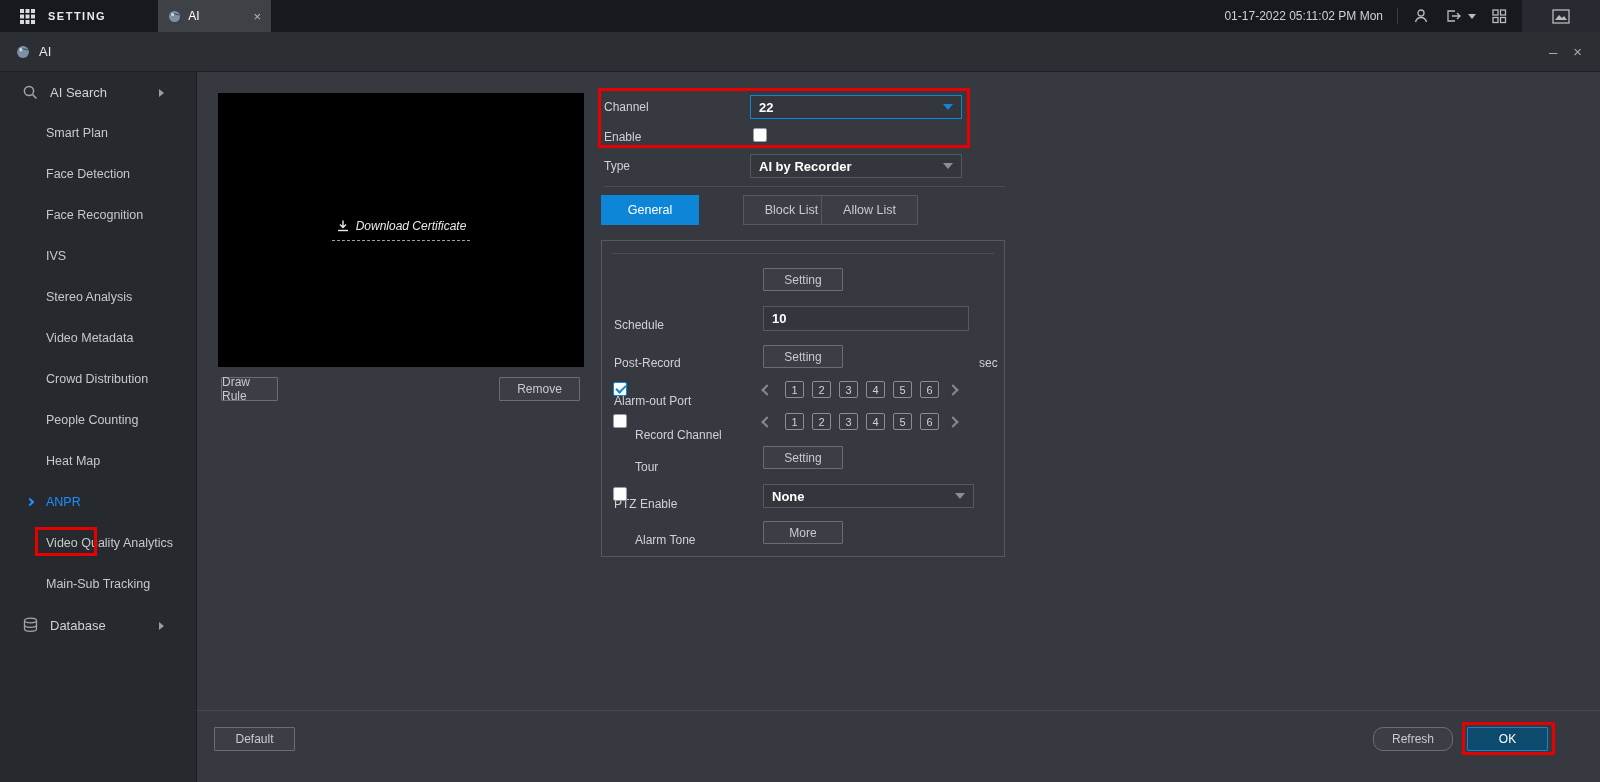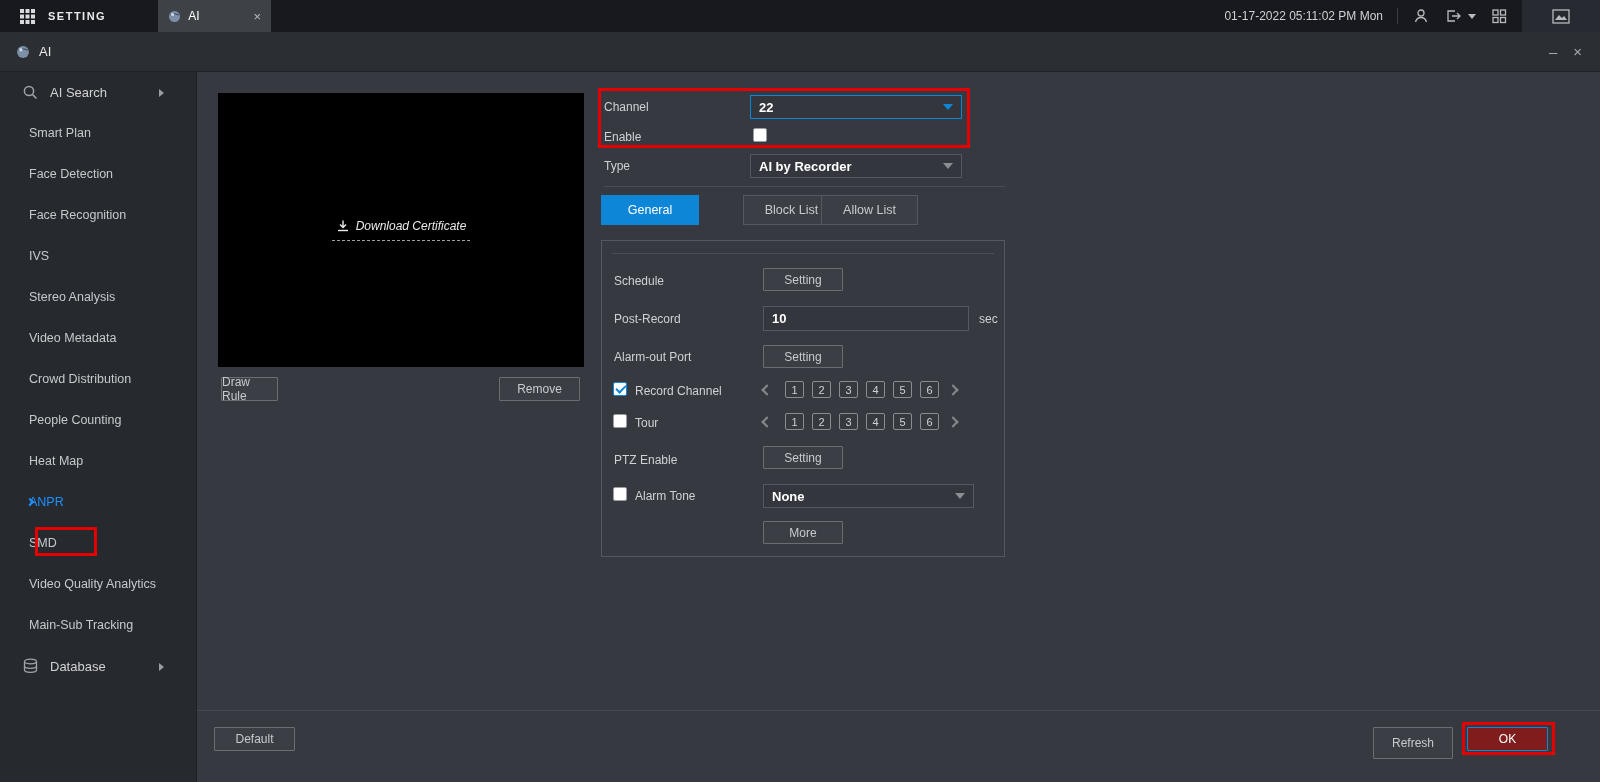--- a/index.html
+++ b/index.html
@@ -43,41 +43,41 @@
   .side-group { height:41px; display:flex; align-items:center; padding-left:22px;
     color:#d0d2d5; font-size:13px; cursor:pointer; }
   .side-group.active { background:#33363c; color:#fff; }
   .side-group .g-icon { width:17px; height:17px; margin-right:11px; flex:0 0 auto; }
   .tri-right { width:0; height:0; border-left:5px solid #9a9da2;
     border-top:4px solid transparent; border-bottom:4px solid transparent;
     margin-left:auto; margin-right:32px; }
   .tri-down { width:0; height:0; border-top:5px solid #c8cbce;
     border-left:4px solid transparent; border-right:4px solid transparent;
     margin-left:auto; margin-right:31px; }
-  .side-item { position:relative; height:41px; line-height:41px; padding-left:29px;
+  .side-item { position:relative; height:41px; line-height:41px; padding-left:46px;
     color:#c6c9cc; font-size:12.5px; cursor:pointer; white-space:nowrap; }
   .side-item.current { color:#1e8fff; }
   .anpr-chev { position:absolute; left:27px; top:17px; width:6px; height:6px;
     border-left:2px solid #1e8fff; border-bottom:2px solid #1e8fff;
     transform:rotate(-135deg); }
 
   
   .main { position:absolute; left:197px; top:72px; width:1403px; height:710px;
     background:#36393f; }
 
   .preview { position:absolute; left:21px; top:21px; width:366px; height:274px;
     background:#000; display:flex; align-items:center; justify-content:center; }
   .dl-cert { display:flex; align-items:center; gap:6px; padding:0 4px 7px 4px;
     border-bottom:1px dashed #9aa0a6; cursor:pointer;font-style:italic; }
   .dl-cert span { color:#e8eaec; font-size:12px; }
 
   .btn { display:flex; align-items:center; justify-content:center;
     background:#3b3e44; border:1px solid #6a6e73; color:#c8cbce; font-size:12px;
     cursor:pointer; border-radius:1px; }
-  .btn.primary { background:#7f1d1d; border-color:#0e86d8; color:#fff; }
+  .btn.primary { background:#0c4a6e; border-color:#0e86d8; color:#fff; }
 
   .btn-drawrule { position:absolute; left:24px; top:305px; width:57px; height:24px; }
   .btn-remove  { position:absolute; left:302px; top:305px; width:81px; height:24px; }
 
   .f-label { position:absolute; color:#cfd2d5; font-size:12px; }
   .dropdown { position:absolute; background:#33363c; border:1px solid #55585e;
     display:flex; align-items:center; padding-left:8px; cursor:pointer; }
   .dropdown .val { color:#fff; font-size:13px; font-weight:bold; }
   .dd-arrow { margin-left:auto; margin-right:8px; width:0; height:0;
     border-left:5px solid transparent; border-right:5px solid transparent;
@@ -94,37 +94,37 @@
 
   .divider { position:absolute; height:1px; background:#4a4d53; }
 
   .tab-btn { position:absolute; top:123px; height:30px; display:flex; align-items:center;
     justify-content:center; font-size:12.5px; cursor:pointer;
     background:#3b3e44; border:1px solid #55585e; color:#c8cbce; }
   .tab-btn.active { background:#0e86d8; border-color:#0e86d8; color:#fff; }
 
   .panel { position:absolute; left:404px; top:168px; width:404px; height:317px;
     border:1px solid #55585e; }
-  .p-label { position:absolute; color:#cfd2d5; font-size:12px; }
+  .p-label { position:absolute; color:#cfd2d5; font-size:12px;margin-top:44px; }
   .p-input { position:absolute; background:#33363c; border:1px solid #55585e;
     color:#fff; font-size:13px; font-weight:bold; padding-left:8px;
     font-family:"Liberation Sans", sans-serif; }
 
   .pg-chev { position:absolute; width:8px; height:8px; border-left:2px solid #86898e;
     border-bottom:2px solid #86898e; cursor:pointer; }
   .pg-chev.left  { transform:rotate(45deg); }
   .pg-chev.right { transform:rotate(-135deg); }
   .num-box { position:absolute; width:19px; height:17px; border:1px solid #8a8d92;
     border-radius:2px; color:#cfd2d5; font-size:11px; display:flex; align-items:center;
     justify-content:center; cursor:pointer; }
 
   .footer-line { position:absolute; left:0; top:638px; width:1403px; height:1px;
     background:#45484e; }
   .btn-default { position:absolute; left:17px; top:655px; width:81px; height:24px; }
-  .btn-refresh { position:absolute; left:1176px; top:655px; width:80px; height:32px; }
+  .btn-refresh { position:absolute; left:1176px; top:655px; width:80px; height:24px;border-radius:10px; }
   .btn-ok { position:absolute; left:1270px; top:655px; width:81px; height:24px; }
 
   
   .annot { position:absolute; border:3px solid #e60000; pointer-events:none; }
   .annot-channel { left:598px; top:88px;  width:372px; height:60px; }
   .annot-anpr    { left:35px;  top:527px; width:62px;  height:29px; }
   .annot-ok      { left:1462px; top:722px; width:93px; height:33px; }
 
   svg { display:block; }
 </style>
@@ -231,21 +231,20 @@
     <div class="side-item">IVS</div>
     <div class="side-item">Stereo Analysis</div>
     <div class="side-item">Video Metadata</div>
     <div class="side-item">Crowd Distribution</div>
     <div class="side-item">People Counting</div>
     <div class="side-item">Heat Map</div>
     <div class="side-item current">
       <span class="anpr-chev"></span>
       <span>ANPR</span>
     </div>
-    <div class="side-item">SMD</div>
     <div class="side-item">Video Quality Analytics</div>
     <div class="side-item">Main-Sub Tracking</div>
 
     <div class="side-group">
       <span class="g-icon">
         <svg width="17" height="16" viewBox="0 0 17 16">
           <ellipse cx="8.5" cy="3.5" rx="6" ry="2.3" fill="none" stroke="#a0a4a9" stroke-width="1.3"></ellipse>
           <path d="M2.5 3.5 V12 c0 1.3 2.7 2.3 6 2.3 s6 -1 6 -2.3 V3.5" fill="none" stroke="#a0a4a9" stroke-width="1.3"></path>
           <path d="M2.5 8 c0 1.3 2.7 2.3 6 2.3 s6 -1 6 -2.3" fill="none" stroke="#a0a4a9" stroke-width="1.3"></path>
         </svg>

